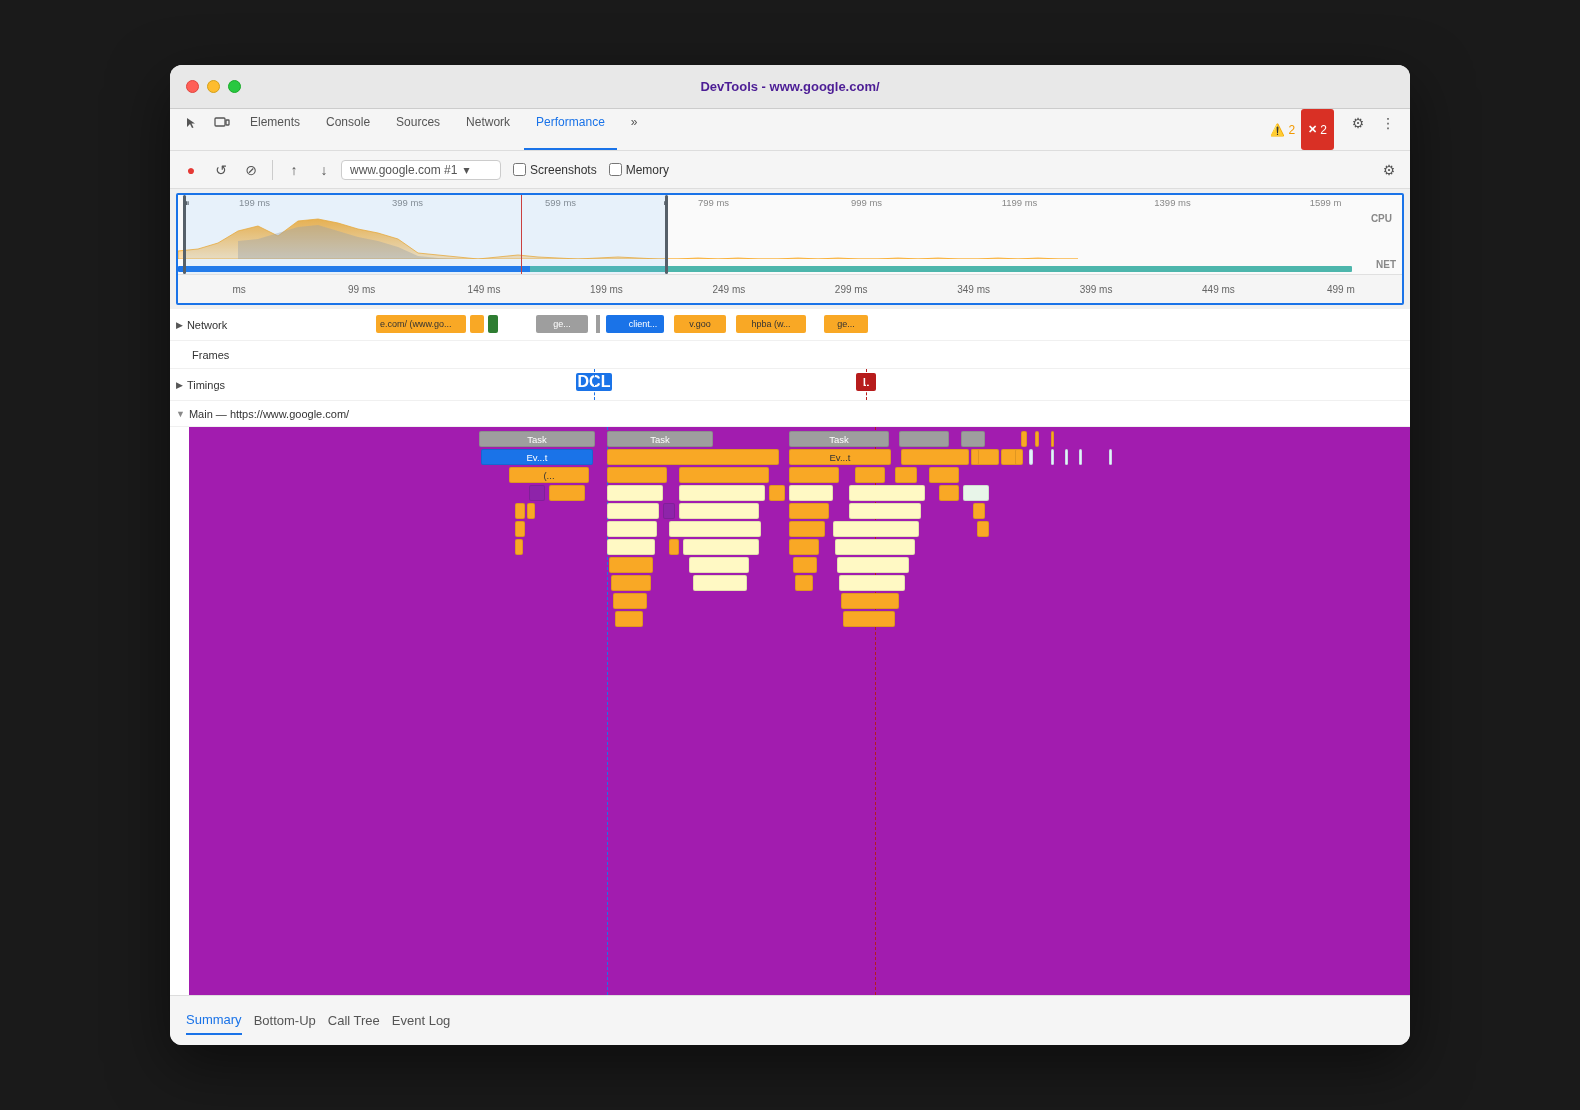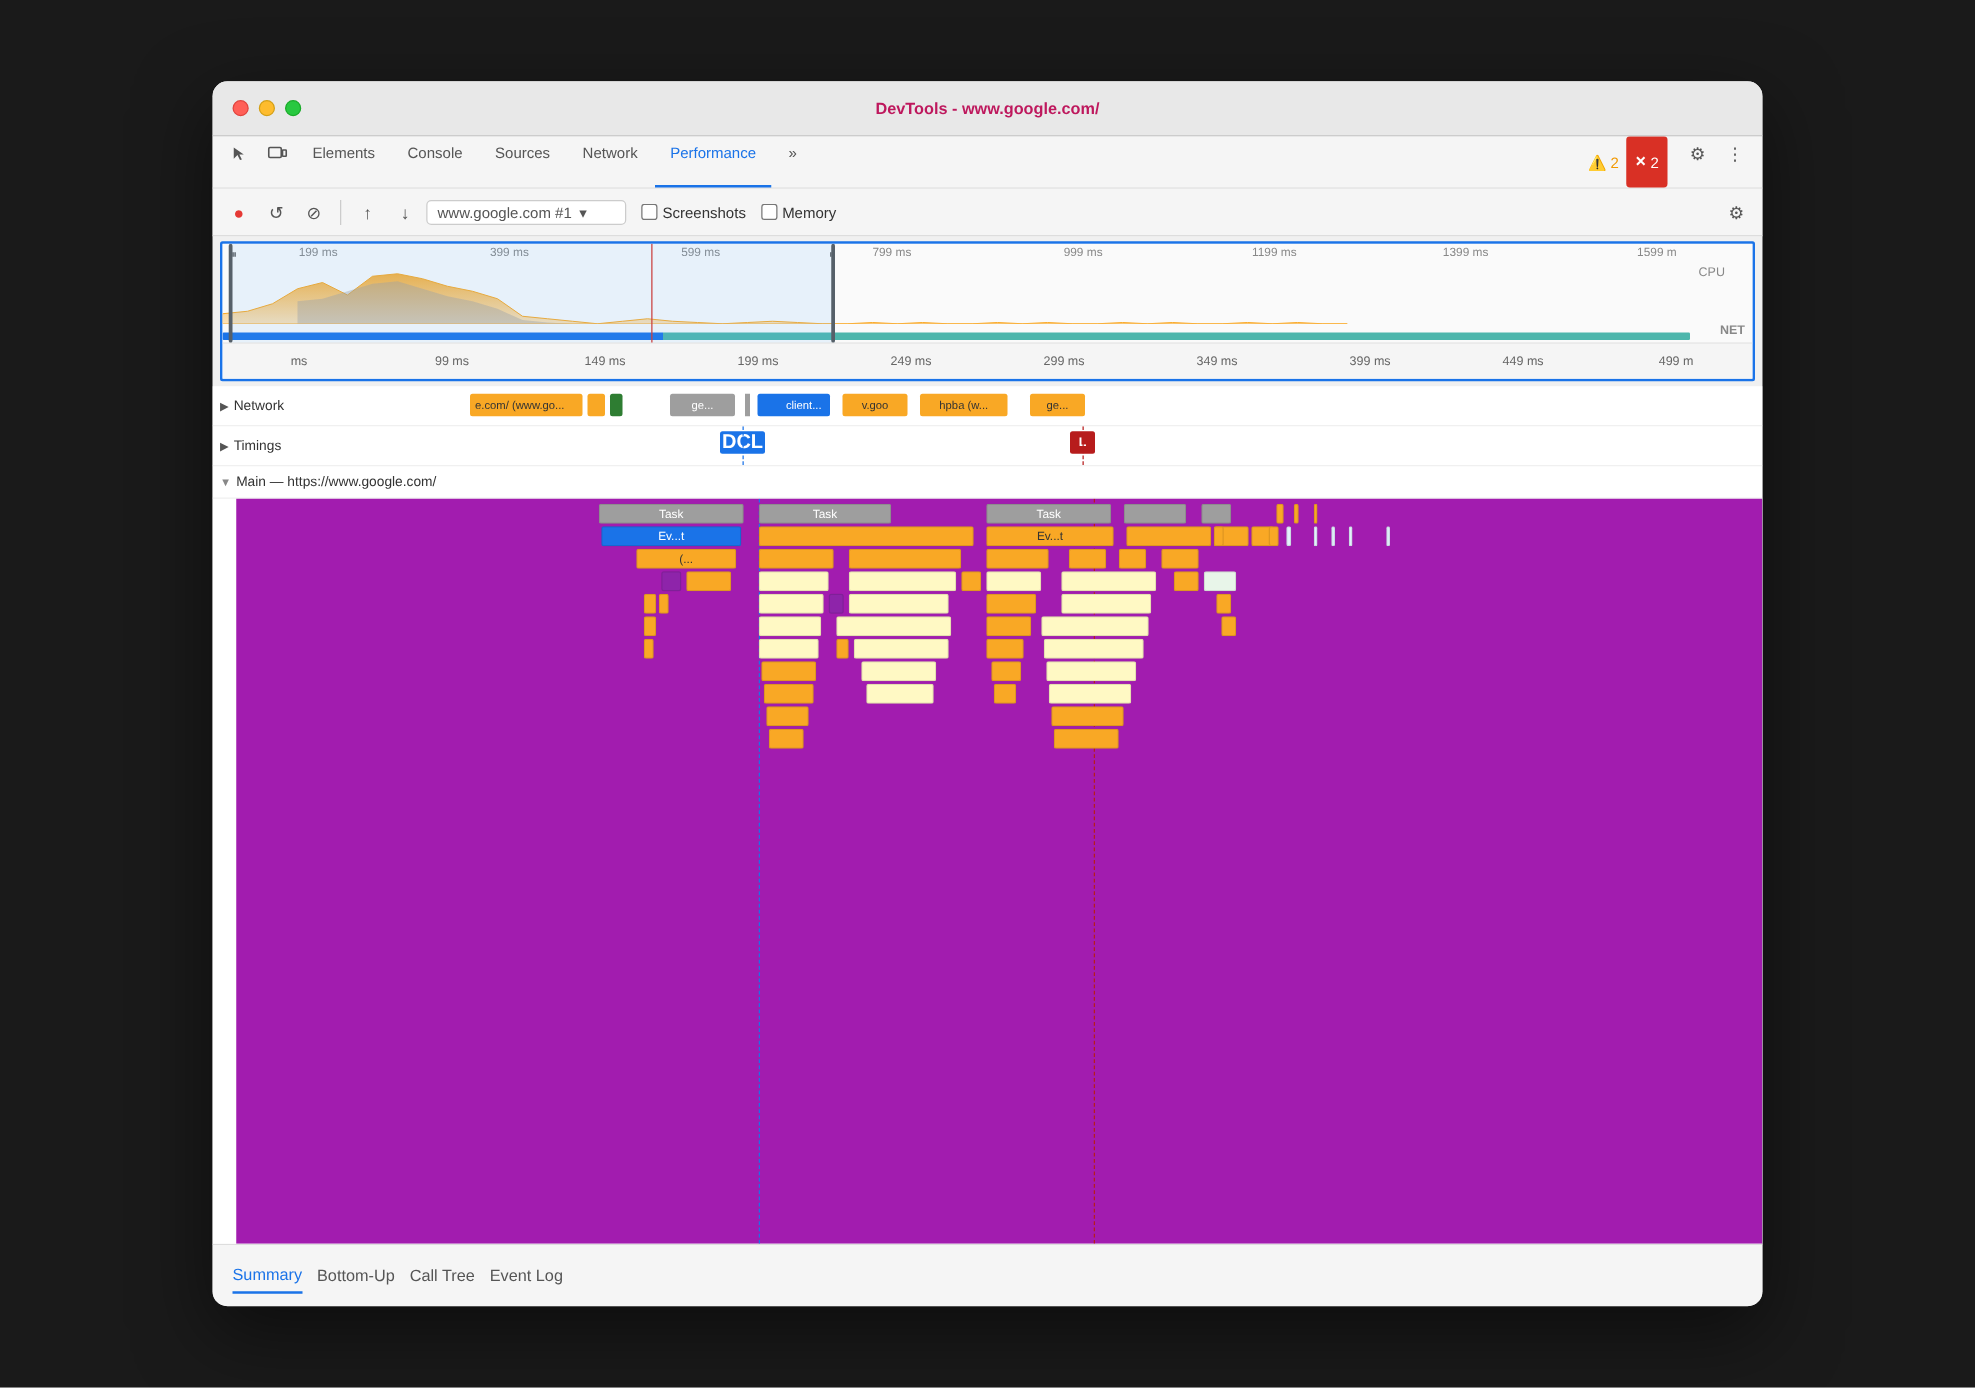--- a/index.html
+++ b/index.html
@@ -39,21 +39,21 @@
       display: flex;
       gap: 8px;
       align-items: center;
     }
     .btn-close { width: 13px; height: 13px; border-radius: 50%; background: #ff5f57; border: 1px solid #e0443e; }
     .btn-min   { width: 13px; height: 13px; border-radius: 50%; background: #febc2e; border: 1px solid #d4a017; }
     .btn-max   { width: 13px; height: 13px; border-radius: 50%; background: #28c840; border: 1px solid #1aab29; }
     .title-text {
       font-size: 13px;
       font-weight: 600;
-      color: #be185d;
+      color: #4c1d95;
     }
     
     .devtools-tabs {
       background: #f5f5f5;
       height: 42px;
       display: flex;
       padding: 0 8px;
       border-bottom: 1px solid #ddd;
       gap: 2px;
       flex-shrink: 0;
@@ -137,23 +137,23 @@
       height: 16px;
     }
     .overview-ruler-top span {
       flex: 1;
       text-align: center;
       font-size: 9.5px;
       color: #888;
     }
     .cpu-label {
       position: absolute;
-      right: 22px; top: 18px;
+      right: 10px; top: 18px;
       font-size: 10px; color: #888;
-      font-weight: 400;
+      font-weight: 700;
       margin-left: 31px;
     }
     .net-label {
       position: absolute;
       right: 6px; bottom: 4px;
       font-size: 10px; color: #888;
       font-weight: 600;
     }
     .cpu-chart {
       position: absolute;
@@ -495,20 +495,27 @@
         </div>
         <div style="position:absolute;top:6px;left:360px;height:18px;width:70px;background:#f9a825;border-radius:2px;display:flex;align-items:center;justify-content:center;">
           <span style="font-size:9px;color:#333;">hpba (w...</span>
         </div>
         <div style="position:absolute;top:6px;left:448px;height:18px;width:44px;background:#f9a825;border-radius:2px;display:flex;align-items:center;justify-content:center;">
           <span style="font-size:9px;color:#333;">ge...</span>
         </div>
       </div>
     </div>
 
+    <div class="timeline-row">
+      <div class="timeline-row-label">
+        <span style="width:12px;"></span>
+        <span>Frames</span>
+      </div>
+      <div class="timeline-row-content"></div>
+    </div>
 
     <div class="timeline-row" style="height:32px;">
       <div class="timeline-row-label">
         <span class="timeline-triangle">▶</span>
         <span>Timings</span>
       </div>
       <div class="timeline-row-content">
         <div class="timing-dcl" style="left:200px;">
           <span>DCL</span>
         </div>

